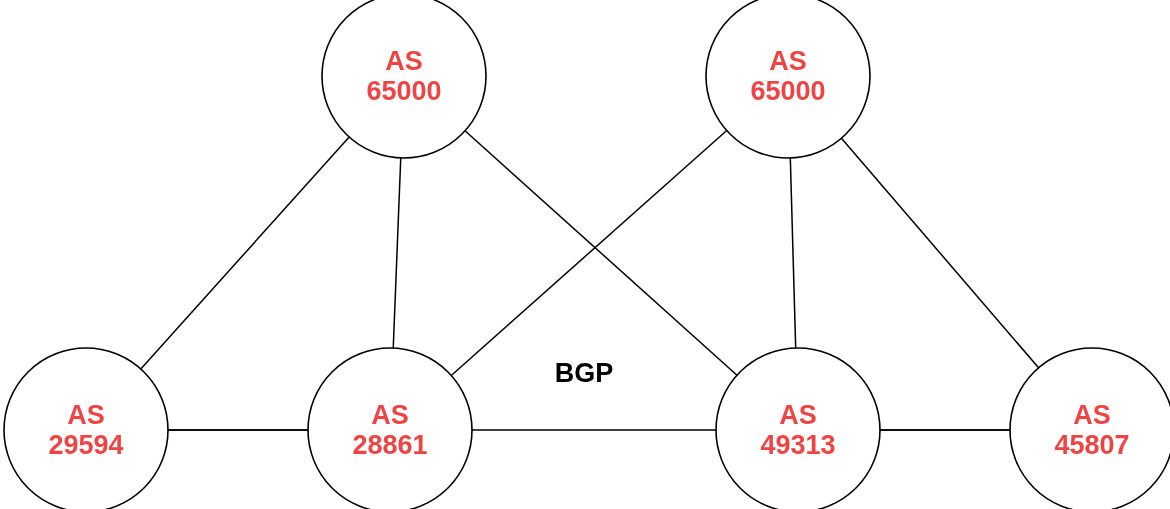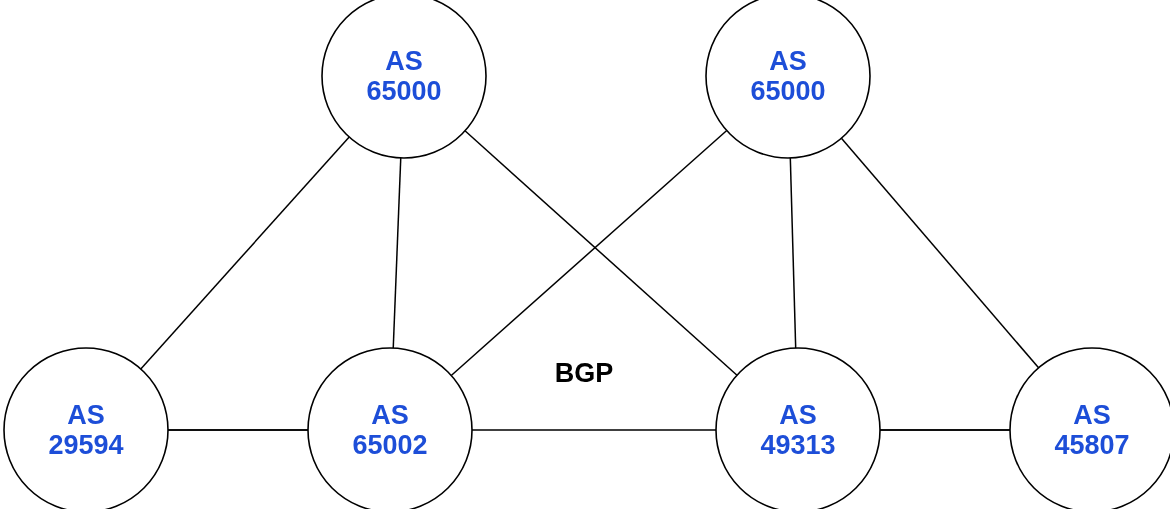--- a/index.html
+++ b/index.html
@@ -4,21 +4,21 @@
 <style>
   html,body{margin:0;padding:0;background:#ffffff;}
   body{width:1170px;height:509px;overflow:hidden;
        font-family:"Liberation Sans","DejaVu Sans",sans-serif;}
   #canvas{position:relative;width:1170px;height:509px;background:#ffffff;}
   svg.layer{position:absolute;left:0;top:0;width:1170px;height:509px;}
   .node-circle{fill:#ffffff;stroke:#000000;stroke-width:1.6;}
   .edge-line{stroke:#000000;stroke-width:1.5;fill:none;}
   .node-label{position:absolute;transform:translate(-50%,-50%);
               text-align:center;line-height:1.12;
-              font-weight:bold;font-size:27px;color:#1d4ed8;
+              font-weight:bold;font-size:27px;color:#ef4444;
               white-space:pre;pointer-events:none;}
   .free-label{position:absolute;transform:translate(-50%,-50%);
               font-weight:bold;font-size:27px;color:#000000;text-align:right;}
 </style>
 </head>
 <body>
 
 <div id="canvas">
   <svg class="layer" id="edge-layer" viewBox="0 0 1170 509" preserveAspectRatio="none">
       <line x1="349.20203895963607" y1="137.00150379965038" x2="140.7979610403639" y2="368.9984962003496" class="edge-line"></line>
@@ -36,18 +36,18 @@
       <circle cx="788" cy="76" r="82" class="node-circle"></circle>
       <circle cx="86" cy="430" r="82" class="node-circle"></circle>
       <circle cx="390" cy="430" r="82" class="node-circle"></circle>
       <circle cx="798" cy="430" r="82" class="node-circle"></circle>
       <circle cx="1092" cy="430" r="82" class="node-circle"></circle>
     </svg>
   <div id="label-layer">
       <div class="node-label" style="left: 404px; top: 76px;"><div>AS</div><div>65000</div></div>
       <div class="node-label" style="left: 788px; top: 76px;"><div>AS</div><div>65000</div></div>
       <div class="node-label" style="left: 86px; top: 430px;"><div>AS</div><div>29594</div></div>
-      <div class="node-label" style="left: 390px; top: 430px;"><div>AS</div><div>65002</div></div>
+      <div class="node-label" style="left: 390px; top: 430px;"><div>AS</div><div>28861</div></div>
       <div class="node-label" style="left: 798px; top: 430px;"><div>AS</div><div>49313</div></div>
       <div class="node-label" style="left: 1092px; top: 430px;"><div>AS</div><div>45807</div></div>
       <div class="free-label" style="left: 584px; top: 373px;">BGP</div>
     </div>
 </div>
 
 </body></html>

